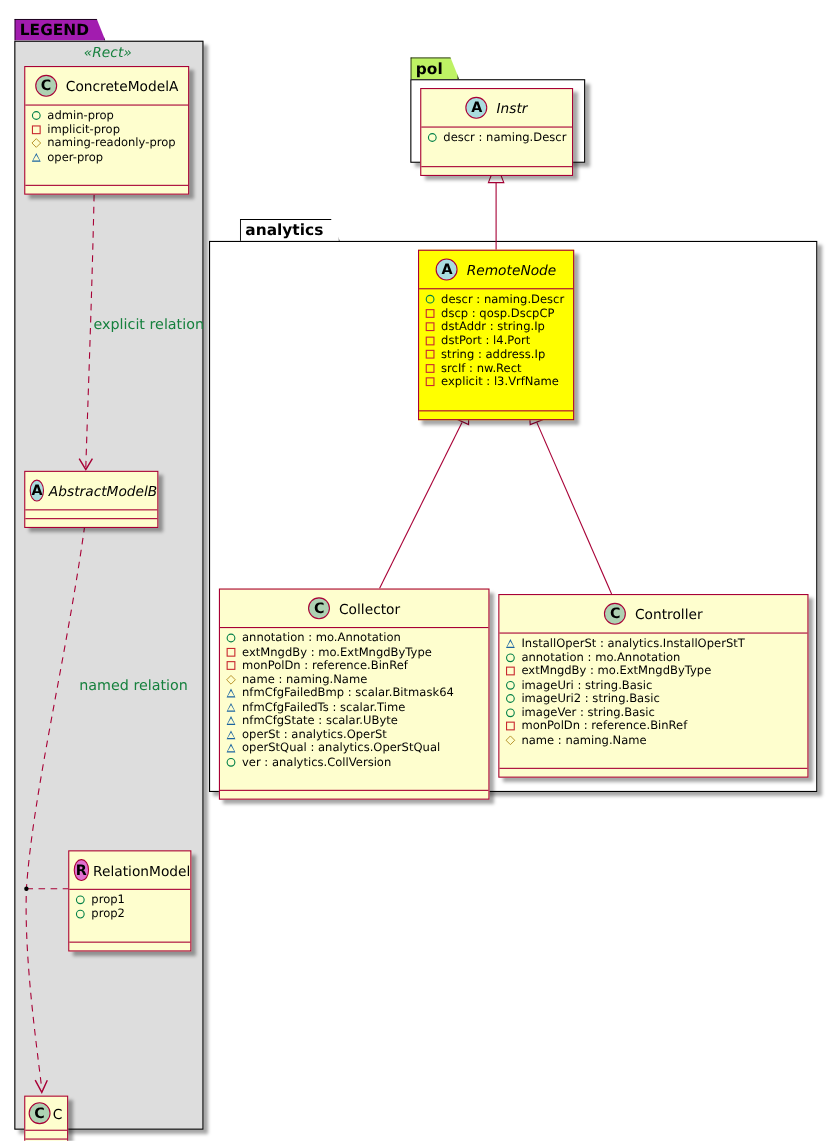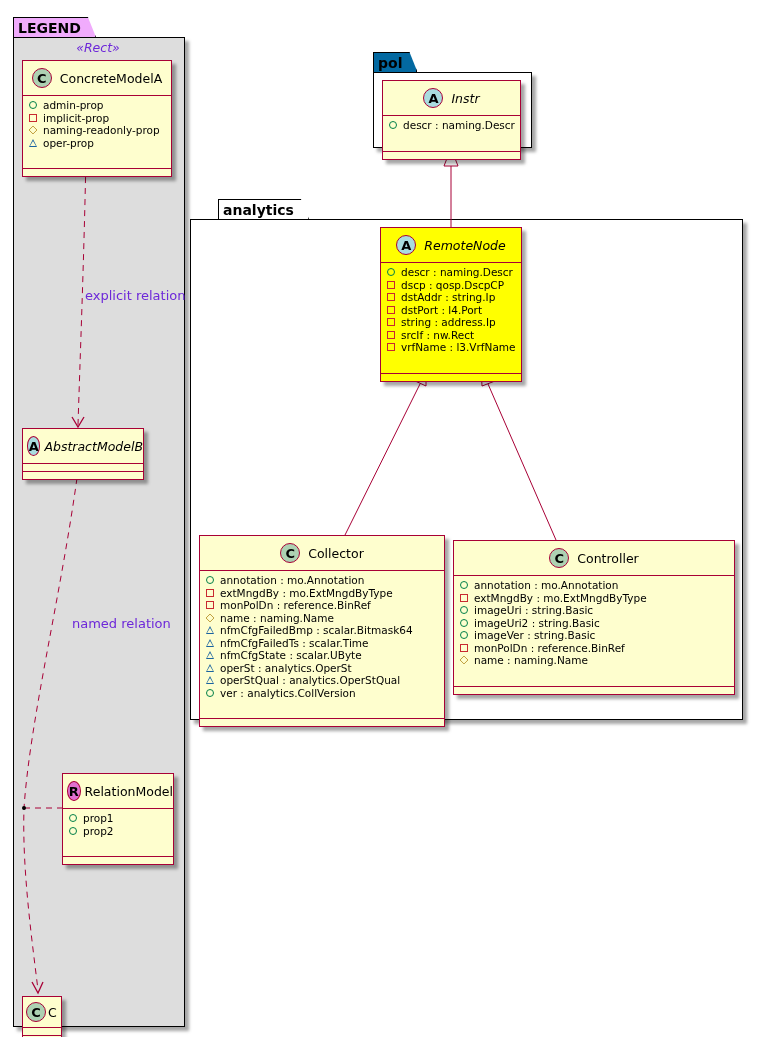--- a/index.html
+++ b/index.html
@@ -25,31 +25,31 @@
   .attr { display:flex; align-items:center; white-space:nowrap; color:#000; }
   .vis { width:8px; height:8px; margin-right:6px; flex:none; display:inline-block; box-sizing:border-box; }
   .vis.public { border:1.2px solid #038048; border-radius:50%; }
   .vis.private { border:1.2px solid #c82930; }
   .vis.protected { border:1.2px solid #b38d22; transform:rotate(45deg) scale(0.8); }
   .vis.package { width:0; height:0; border-left:4.5px solid transparent; border-right:4.5px solid transparent;
                  border-bottom:8px solid #1963a0; position:relative; }
   .vis.package::after { content:""; position:absolute; left:-3px; top:2px; width:0; height:0;
                  border-left:3px solid transparent; border-right:3px solid transparent; border-bottom:5px solid #fefece; }
   .methods { height:7px; }
-  .label { position:absolute; font-size:13px; color:#6d28d9; white-space:nowrap; }
+  .label { position:absolute; font-size:13px; color:#15803d; white-space:nowrap; }
   svg.links { position:absolute; left:0; top:0; }
 </style>
 </head>
 <body>
 
-<div class="pkg-tab" style="left:13px;top:17px;background:#f0abfc;">LEGEND</div>
+<div class="pkg-tab" style="left:13px;top:17px;background:#a21caf;">LEGEND</div>
 <div class="pkg" style="left:13px;top:37px;width:170px;height:988px;background:#dddddd;"></div>
 <div class="label" style="left:13px;width:170px;top:40px;text-align:center;font-style:italic;font-size:12.5px;">«Rect»</div>
 
-<div class="pkg-tab" style="left:373px;top:52px;background:#0369a1;">pol</div>
+<div class="pkg-tab" style="left:373px;top:52px;background:#bef264;">pol</div>
 <div class="pkg" style="left:373px;top:72px;width:157px;height:74px;background:#ffffff;"></div>
 
 <div class="pkg-tab" style="left:190px;top:199px;background:#ffffff;margin-left:28px;">analytics</div>
 <div class="pkg" style="left:190px;top:219px;width:551px;height:499px;background:#ffffff;"></div>
 
 <svg class="links" width="763" height="1037">
 
   <path d="M86,155 C84,260 80,360 78,425" stroke="#a80036" stroke-width="1" fill="none" stroke-dasharray="6,5"></path>
   <path d="M72,417 L78,427 L84,417" stroke="#a80036" stroke-width="1.3" fill="none"></path>
 
@@ -173,21 +173,21 @@
       <div class="attr">
         <span class="vis private"></span>
         <span>string : address.Ip</span>
       </div>
       <div class="attr">
         <span class="vis private"></span>
         <span>srcIf : nw.Rect</span>
       </div>
       <div class="attr">
         <span class="vis private"></span>
-        <span>vrfName : l3.VrfName</span>
+        <span>explicit : l3.VrfName</span>
       </div>
     </div>
   <div class="methods"></div>
 </div>
 
 <div class="cls" style="left:199px;top:535px;width:246px;">
   <div class="cls-head">
     <span class="spot c">C</span>
     <span class="name">Collector</span>
   </div>
@@ -236,20 +236,24 @@
   <div class="methods"></div>
 </div>
 
 <div class="cls" style="left:453px;top:540px;width:282px;">
   <div class="cls-head">
     <span class="spot c">C</span>
     <span class="name">Controller</span>
   </div>
   <div class="attrs">
       <div class="attr">
+        <span class="vis package"></span>
+        <span>InstallOperSt : analytics.InstallOperStT</span>
+      </div>
+      <div class="attr">
         <span class="vis public"></span>
         <span>annotation : mo.Annotation</span>
       </div>
       <div class="attr">
         <span class="vis private"></span>
         <span>extMngdBy : mo.ExtMngdByType</span>
       </div>
       <div class="attr">
         <span class="vis public"></span>
         <span>imageUri : string.Basic</span>

